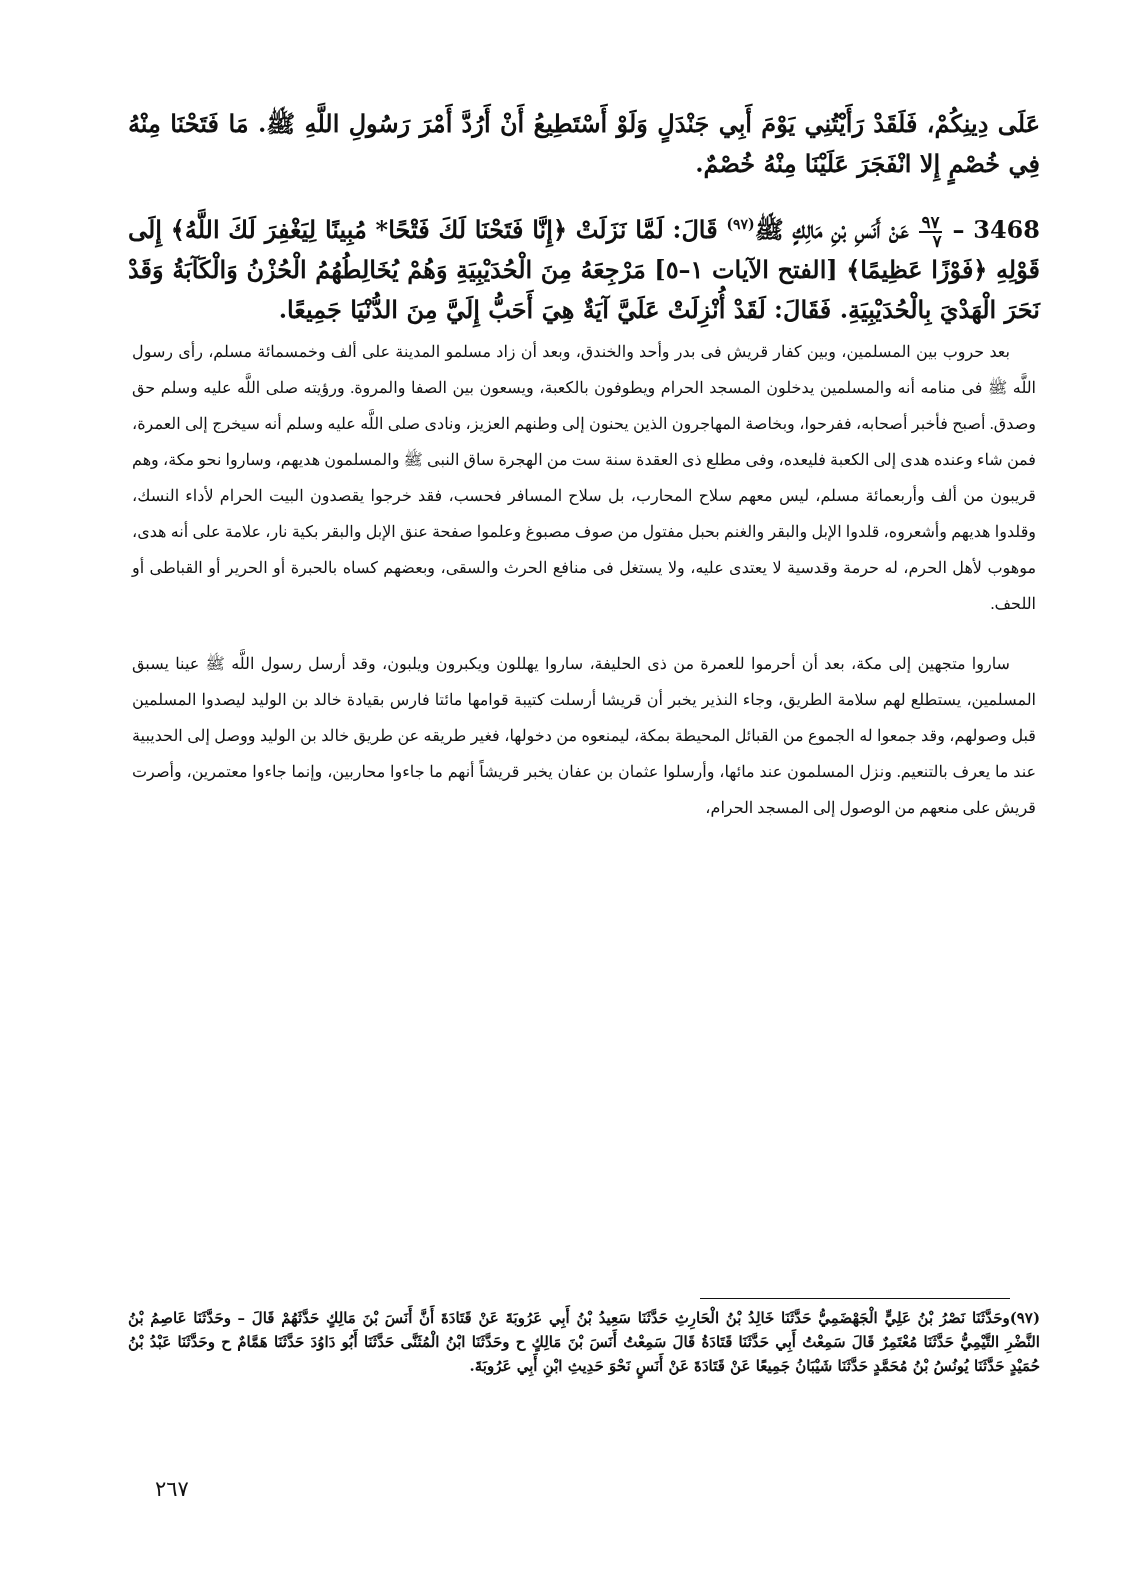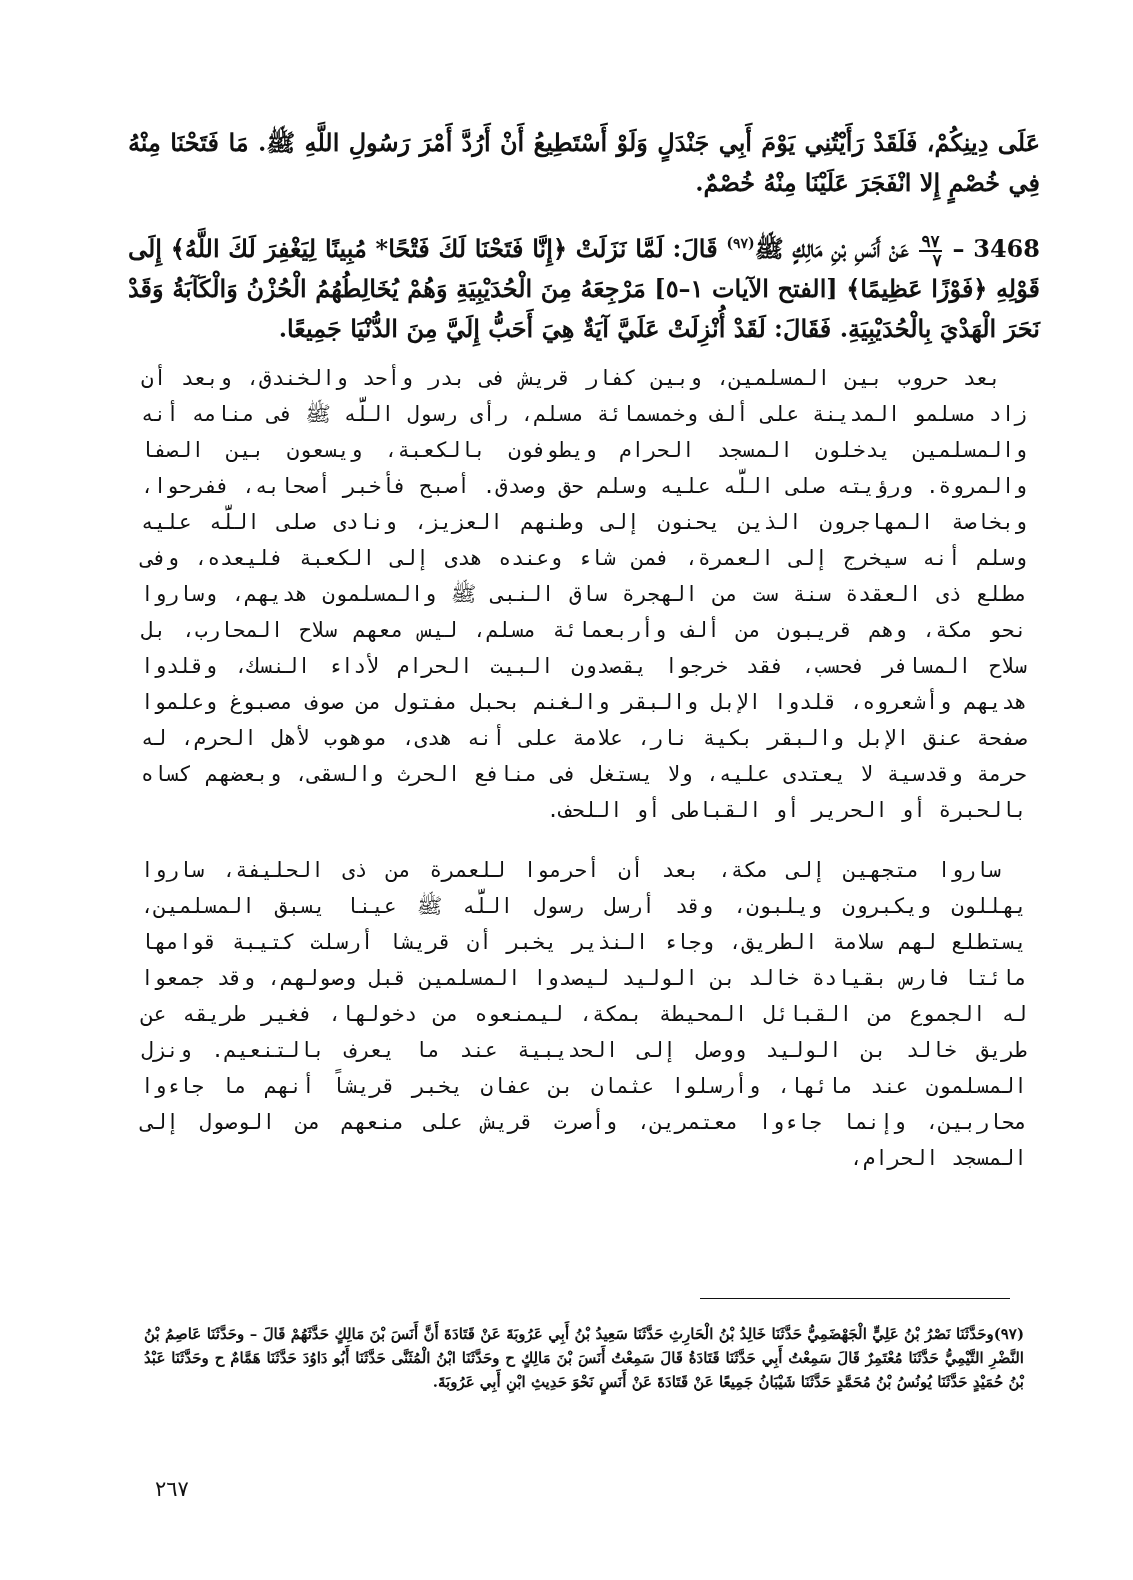--- a/index.html
+++ b/index.html
@@ -11,21 +11,21 @@
       width: 1133px;
       height: 1580px;
       position: relative;
       overflow: hidden;
       color: #111111;
       font-family: "DejaVu Sans", "Liberation Sans", sans-serif;
     }
     .page {
       position: absolute;
       left: 128px;
-      top: 123px;
+      top: 104px;
       width: 912px;
       direction: rtl;
     }
     .hadith-text {
       font-family: "DejaVu Serif", "Liberation Serif", serif;
       font-weight: bold;
       font-size: 24px;
       line-height: 40px;
       text-align: justify;
       text-align-last: right;
@@ -59,26 +59,26 @@
     }
     .section-title {
       text-align: center;
       font-family: "DejaVu Sans", "Liberation Sans", sans-serif;
       font-weight: bold;
       font-size: 34px;
       margin: 38px 0 30px 0;
       letter-spacing: 0;
     }
     .body-para {
-      font-family: Liberation Mono, monospace;
-      font-size: 21px;
+      font-family: Liberation Serif, serif;
+      font-size: 16px;
       line-height: 36px;
       text-align: justify;
       text-align-last: right;
-      margin: 13px;
+      margin: 4px;
       text-indent: 26px;
     }
     .body-para + .body-para {
       margin-top: 24px;
     }
     .footnote-rule {
       position: absolute;
       left: 700px;
       top: 1298px;
       width: 310px;
@@ -92,21 +92,21 @@
       width: 912px;
       direction: rtl;
       font-family: "DejaVu Serif", "Liberation Serif", serif;
       font-weight: bold;
       font-size: 15px;
       line-height: 24px;
       text-align: justify;
       text-align-last: right;
     }
     .footnote-item {
-      margin: 16px;
+      margin: 0;
     }
     .page-number {
       position: absolute;
       left: 155px;
       top: 1477px;
       font-family: "DejaVu Sans", "Liberation Sans", sans-serif;
       font-size: 21px;
       direction: rtl;
     }
   </style>

